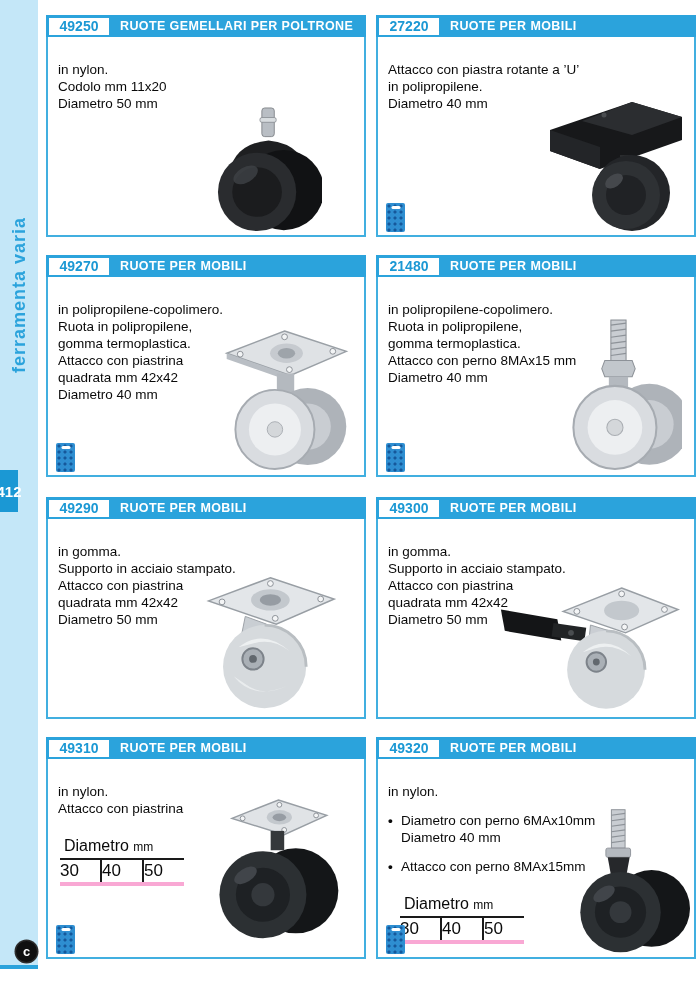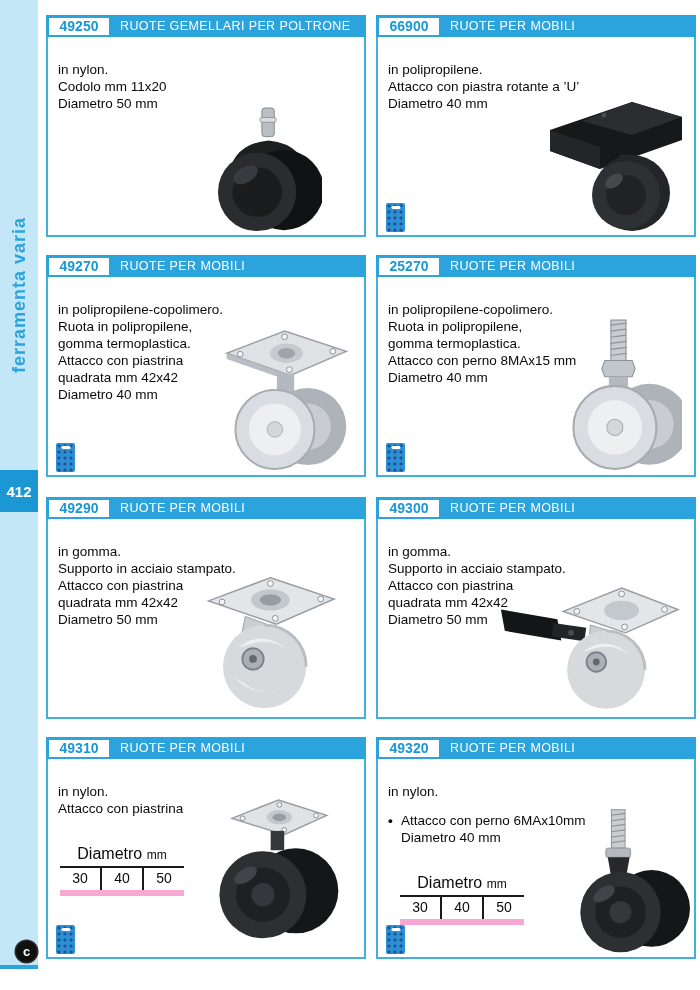--- a/index.html
+++ b/index.html
@@ -6,52 +6,52 @@
   .page{position:relative;width:700px;height:990px;background:#fff;overflow:hidden;
         font-family:"Liberation Sans","DejaVu Sans",sans-serif;color:#0a0a0a;}
 
   
   .sidebar{position:absolute;left:0;top:0;width:38px;height:965px;
            background:var(--sidebar-bg,#c4e7f8);border-bottom:4px solid var(--header-bar,#2ba3dc);}
   .vwrap{position:absolute;top:150px;left:0;width:38px;height:290px;
          display:flex;align-items:center;justify-content:center;}
   .vlabel{writing-mode:vertical-rl;transform:rotate(180deg);
           color:var(--sidebar-text,#2ba3dc);font-weight:bold;font-size:18px;letter-spacing:1px;}
-  .badge412{position:absolute;top:470px;left:0;width:38px;height:42px;
+  .badge412{position:absolute;top:470px;left:0;width:18px;height:42px;
             background:var(--page-badge-bg,#1b98d4);color:#fff;font-weight:bold;font-size:15px;
             display:flex;align-items:center;justify-content:center;}
   .clogo{position:absolute;left:16px;top:941px;width:21px;height:21px;background:#101010;
          border-radius:50%;color:#fff;font-weight:bold;font-size:13px;
          display:flex;align-items:center;justify-content:center;box-shadow:0 0 0 1.5px #2c2c2c;}
 
   
   .cell{position:absolute;width:320px;height:222px;background:#0ea5e9;}
   .hdr{height:22px;background:var(--header-bar,#2ba3dc);display:flex;align-items:center;
        padding-left:3px;gap:11px;}
   .code{background:#fff;color:var(--code-text,#1b98d4);font-weight:bold;font-size:14px;
         line-height:17px;padding:0 5px;min-width:50px;text-align:center;}
-  .ttl{color:#fff;font-weight:normal;font-size:12.5px;letter-spacing:.4px;white-space:nowrap;}
+  .ttl{color:#fff;font-weight:bold;font-size:12.5px;letter-spacing:.4px;white-space:nowrap;}
   .bd{position:relative;height:198px;border:2px solid var(--cell-border,#41afe0);border-top:none;
       background:#fff;overflow:hidden;}
   .desc{padding:24px 10px 0;font-size:13.5px;line-height:17px;position:relative;z-index:2;}
   .photo{position:absolute;z-index:1;}
 
   
   .bag{position:absolute;left:8px;bottom:3px;width:19px;height:29px;border-radius:2px;z-index:3;
        background-color:var(--bag-blue,#2e8ed1);
        background-image:radial-gradient(var(--bag-dot,#15589b) 1.2px,rgba(0,0,0,0) 1.9px);
        background-size:6px 6px;}
   .bag::after{content:"";position:absolute;top:3px;left:50%;transform:translateX(-50%);
               width:9px;height:3px;background:#fff;border-radius:2px;}
 
   
-  .dtab{border-collapse:collapse;text-align:center;margin-top:28px;position:relative;z-index:2;}
+  .dtab{border-collapse:collapse;text-align:left;margin-top:20px;position:relative;z-index:2;}
   .dtab th{font-weight:normal;border-bottom:2px solid #1a1a1a;padding:0 4px 2px;font-size:16px;}
   .dtab .unit{font-size:12px;}
-  .dtab td{border-bottom:6px solid #f9a8d4;padding:2px 0 3px;width:40px;font-size:14px;}
+  .dtab td{border-bottom:4px solid #f9a8d4;padding:2px 0 3px;width:40px;font-size:17px;}
   .dtab td + td{border-left:2px solid #1a1a1a;}
 
   
   .blist{padding:0 10px;font-size:13.5px;line-height:17px;position:relative;z-index:2;}
   .bullet{margin-top:12px;padding-left:13px;position:relative;}
   .bullet::before{content:"\2022";position:absolute;left:0;top:0;font-weight:bold;}
 </style>
 </head>
 <body>
 
@@ -83,27 +83,27 @@
         <circle cx="70" cy="88" r="42" fill="#111214"></circle>
         <circle cx="42" cy="90" r="41" fill="#2a2c2f"></circle>
         <circle cx="42" cy="90" r="26" fill="#1b1c1e"></circle>
         <ellipse cx="30" cy="72" rx="14" ry="8" fill="#3f4246" opacity=".8" transform="rotate(-30 30 72)"></ellipse>
       </svg>
     </div>
   </section>
 
   <section class="cell" style="left:376px;top:15px">
     <header class="hdr">
-      <span class="code">66900</span>
-      <span class="ttl">RUOTE PER MOBILI</span>
-    </header>
-    <div class="bd">
-      <div class="desc">
+      <span class="code">27220</span>
+      <span class="ttl">RUOTE PER MOBILI</span>
+    </header>
+    <div class="bd">
+      <div class="desc">
+        <div>Attacco con piastra rotante a ’U’</div>
         <div>in polipropilene.</div>
-        <div>Attacco con piastra rotante a ’U’</div>
         <div>Diametro 40 mm</div>
       </div>
       <svg class="photo" style="right:4px;bottom:0" width="150" height="150" viewBox="0 0 150 150">
         <path d="M10 45 L92 17 L142 32 L142 55 L60 84 L10 66 Z" fill="#17181a"></path>
         <path d="M10 45 L60 62 L60 84 L10 66 Z" fill="#232528"></path>
         <path d="M92 17 L142 32 L92 50 L42 36 Z" fill="#2b2d30"></path>
         <circle cx="64" cy="30" r="2.5" fill="#4a4d50"></circle>
         <rect x="80" y="70" width="12" height="16" fill="#2a2c2e"></rect>
         <circle cx="92" cy="108" r="38" fill="#232528"></circle>
         <circle cx="86" cy="110" r="34" fill="#2e3134"></circle>
@@ -143,21 +143,21 @@
         <circle cx="58" cy="108" r="41" fill="#d9dce0" stroke="#a6abb1" stroke-width="2"></circle>
         <circle cx="58" cy="108" r="27" fill="#edeff1"></circle>
         <circle cx="58" cy="108" r="8" fill="#d4d7da" stroke="#aaaeb3"></circle>
       </svg>
       <div class="bag"></div>
     </div>
   </section>
 
   <section class="cell" style="left:376px;top:255px">
     <header class="hdr">
-      <span class="code">25270</span>
+      <span class="code">21480</span>
       <span class="ttl">RUOTE PER MOBILI</span>
     </header>
     <div class="bd">
       <div class="desc">
         <div>in polipropilene-copolimero.</div>
         <div>Ruota in polipropilene,</div>
         <div>gomma termoplastica.</div>
         <div>Attacco con perno 8MAx15 mm</div>
         <div>Diametro 40 mm</div>
       </div>
@@ -293,22 +293,25 @@
     <header class="hdr">
       <span class="code">49320</span>
       <span class="ttl">RUOTE PER MOBILI</span>
     </header>
     <div class="bd">
       <div class="desc">
         <div>in nylon.</div>
       </div>
       <div class="blist">
         <div class="bullet">
-          <div>Attacco con perno 6MAx10mm</div>
+          <div>Diametro con perno 6MAx10mm</div>
           <div>Diametro 40 mm</div>
+        </div>
+        <div class="bullet">
+          <div>Attacco con perno 8MAx15mm</div>
         </div>
         <table class="dtab" style="margin-left:12px">
           <tbody>
               <tr>
                 <th colspan="3"><span>Diametro</span> <span class="unit">mm</span></th>
               </tr>
           <tr>
             <td>30</td>
             <td>40</td>
             <td>50</td>

